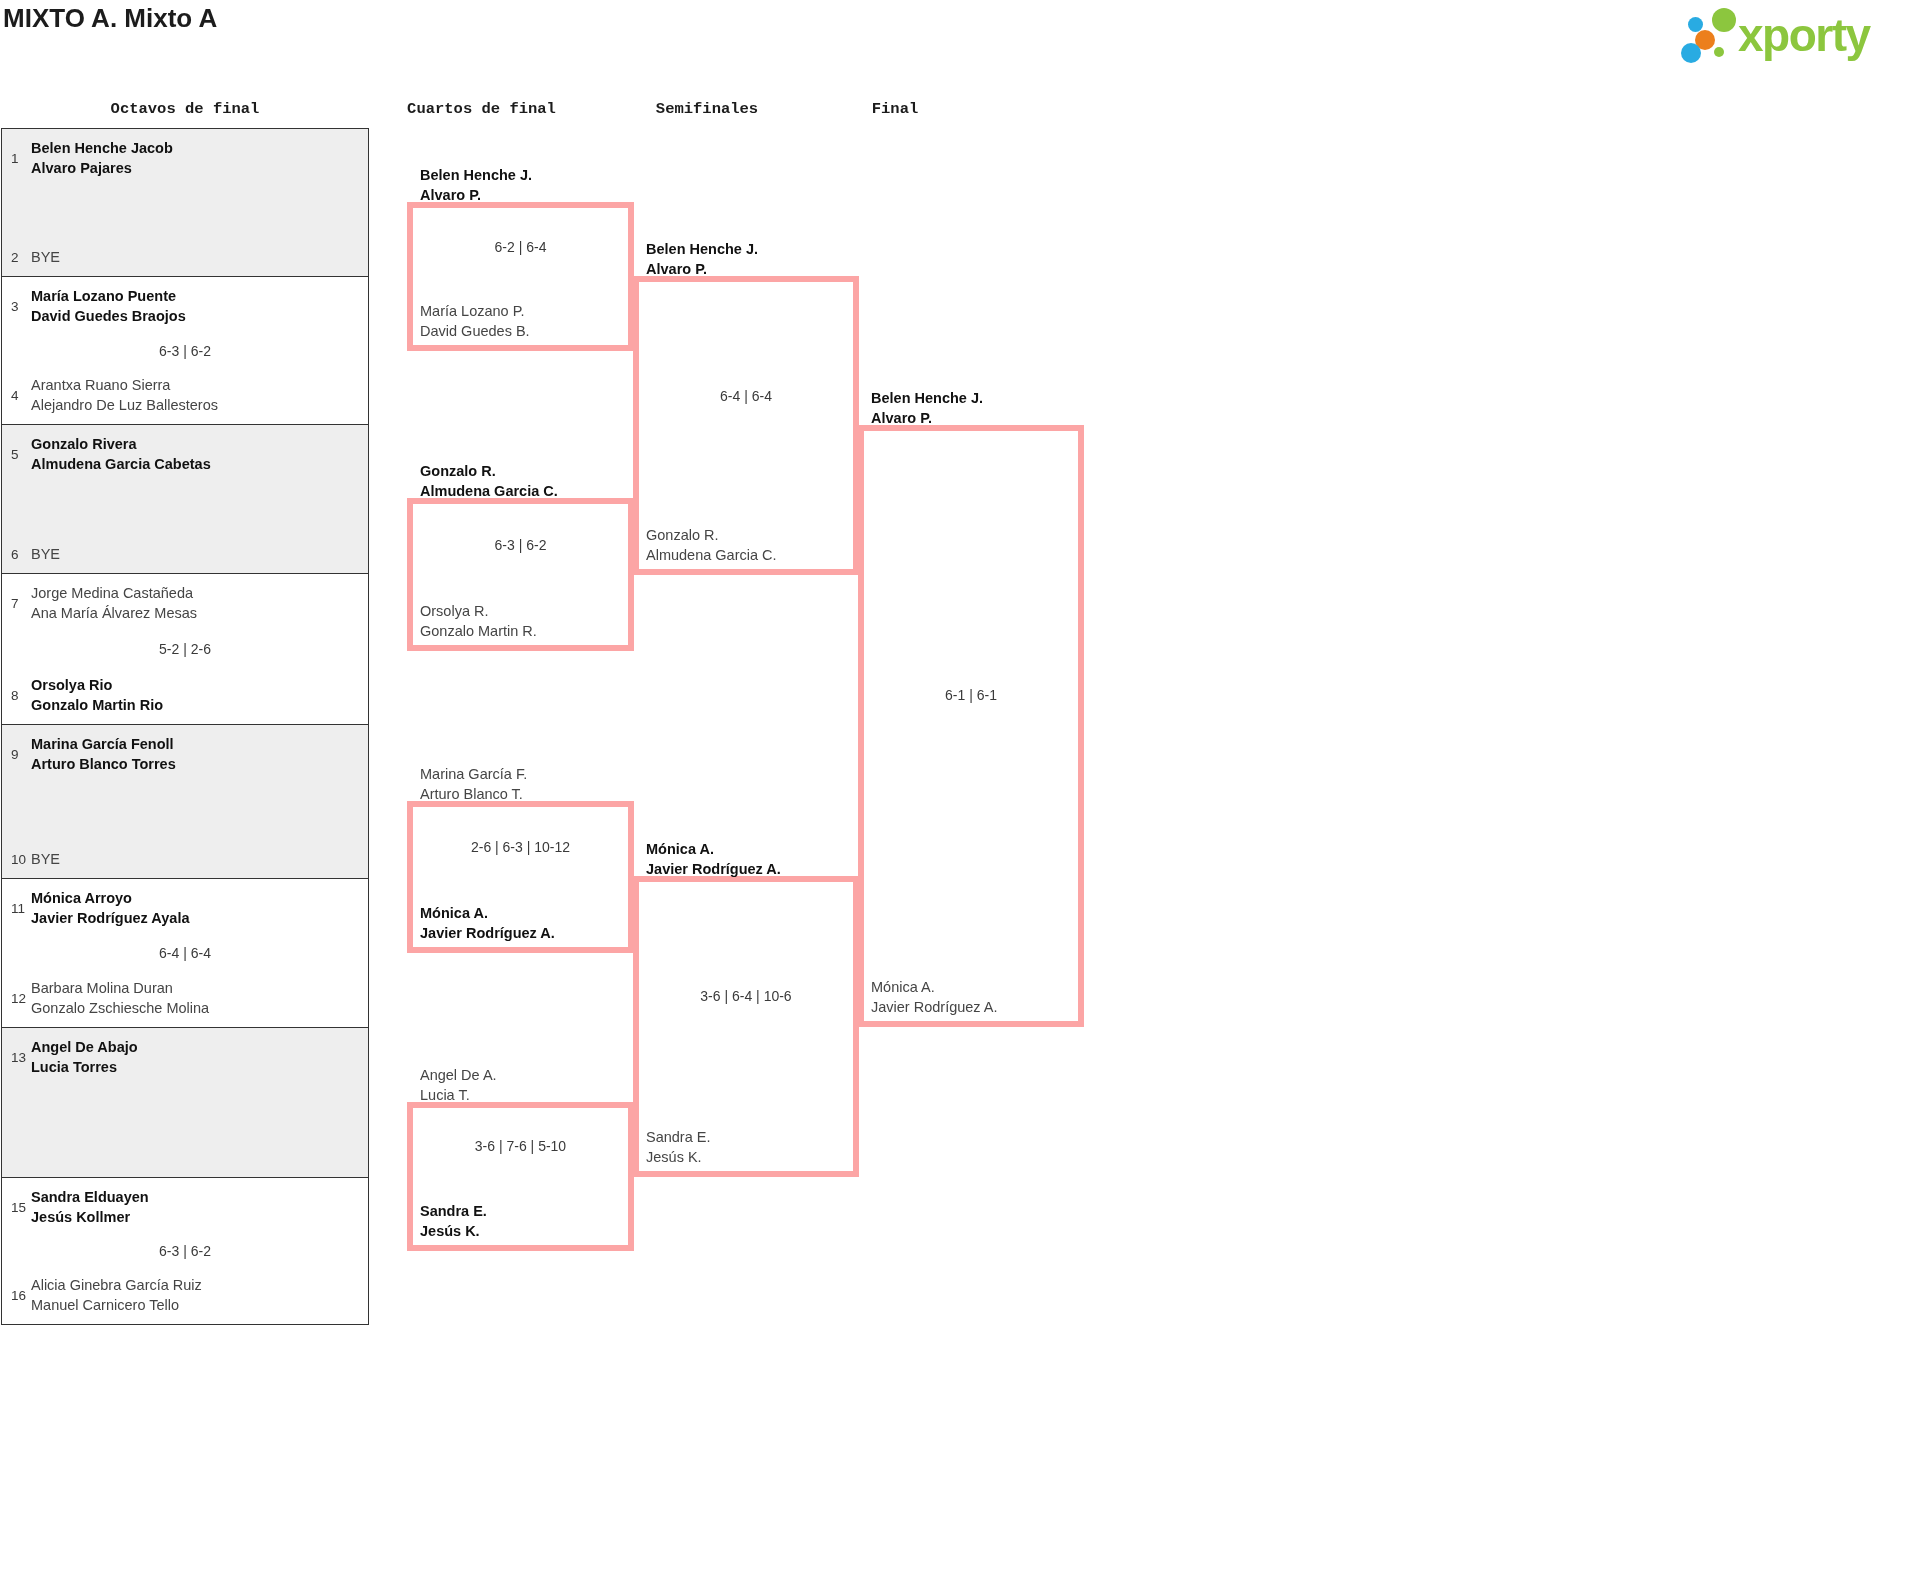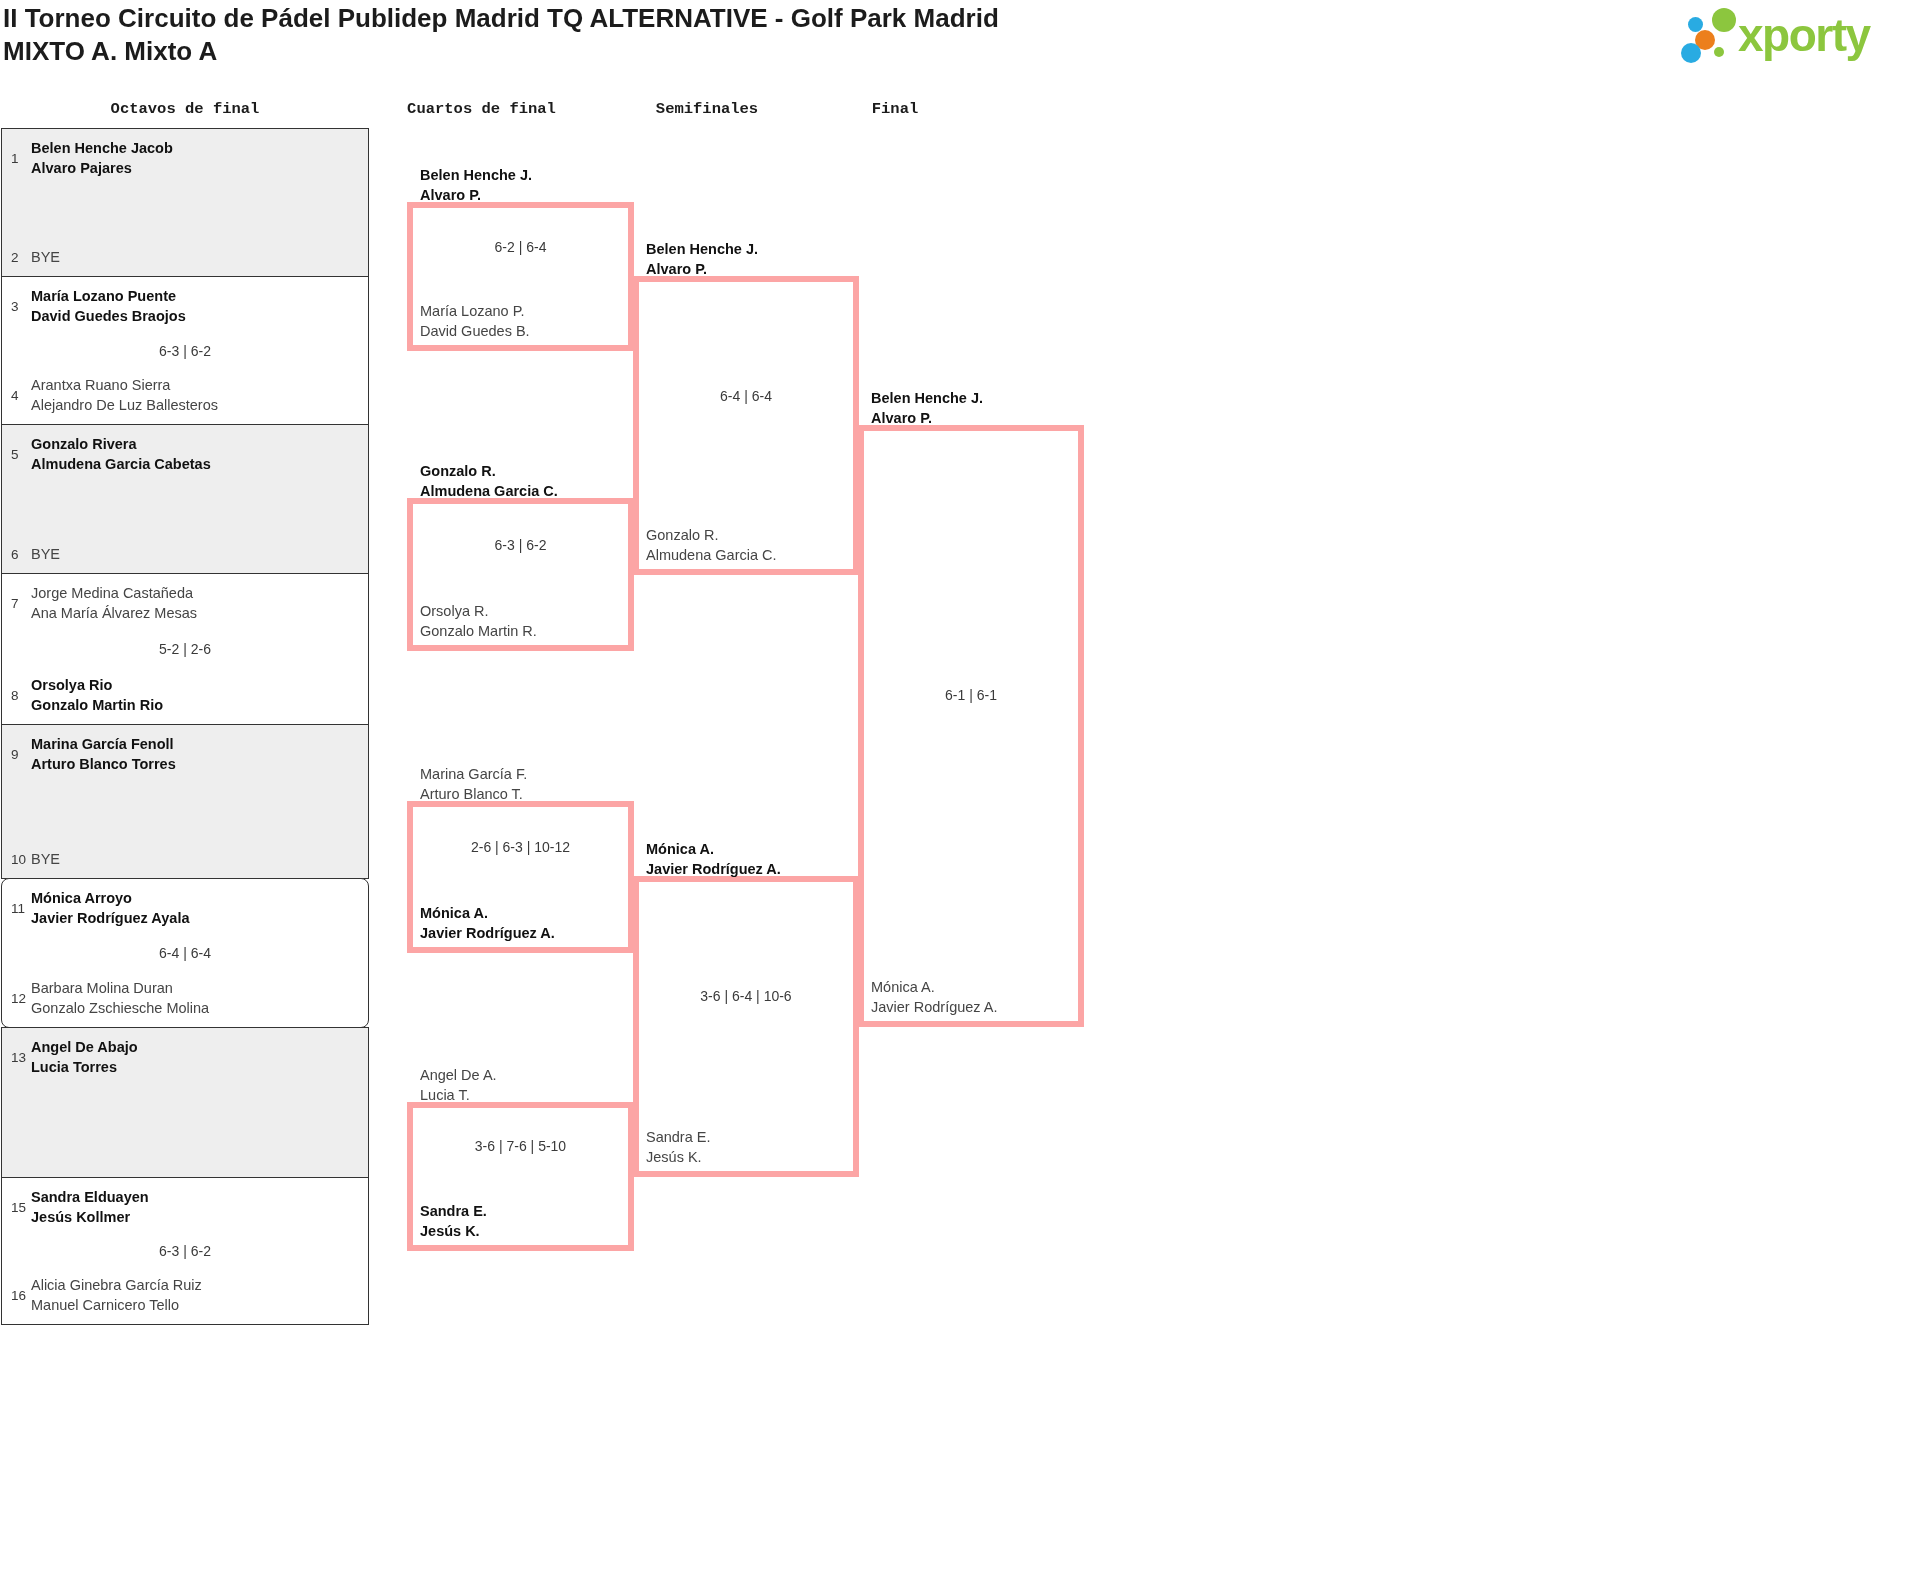--- a/index.html
+++ b/index.html
@@ -39,21 +39,20 @@
   .dot { position:absolute; border-radius:50%; }
   .logo-text { position:absolute; left:60px; top:2px; font-size:46px;
                font-weight:bold; letter-spacing:-1.5px; }
 </style>
 </head>
 <body>
 
 <div class="page">
 
   <div class="title">
-    <div>II Torneo Circuito de Pádel Publidep Madrid TQ ALTERNATIVE - Golf Park Madrid</div>
     <div>MIXTO A. Mixto A</div>
   </div>
 
   <div class="logo">
     <span class="dot" style="left:10px;top:11px;width:15px;height:15px;background:#29abe2;"></span>
     <span class="dot" style="left:34px;top:2px;width:24px;height:24px;background:#8cc63e;"></span>
     <span class="dot" style="left:17px;top:24px;width:20px;height:20px;background:#ec7f1c;"></span>
     <span class="dot" style="left:36px;top:41px;width:10px;height:10px;background:#8cc63e;"></span>
     <span class="dot" style="left:3px;top:37px;width:20px;height:20px;background:#29abe2;"></span>
     <span class="logo-text" style="color:#8cc63e;">xporty</span>
@@ -141,21 +140,21 @@
       </div>
     </div>
     <div class="row row-bottom">
       <span class="seed">10</span>
       <div class="team">
         <div>BYE</div>
       </div>
     </div>
   </div>
 
-  <div class="m" style="top:878px;height:150px;border-radius:8px;">
+  <div class="m" style="top:878px;height:150px;">
     <div class="row row-top">
       <span class="seed">11</span>
       <div class="team winner">
         <div>Mónica Arroyo</div>
         <div>Javier Rodríguez Ayala</div>
       </div>
     </div>
     <div class="score">6-4 | 6-4</div>
     <div class="row row-bottom">
       <span class="seed">12</span>

